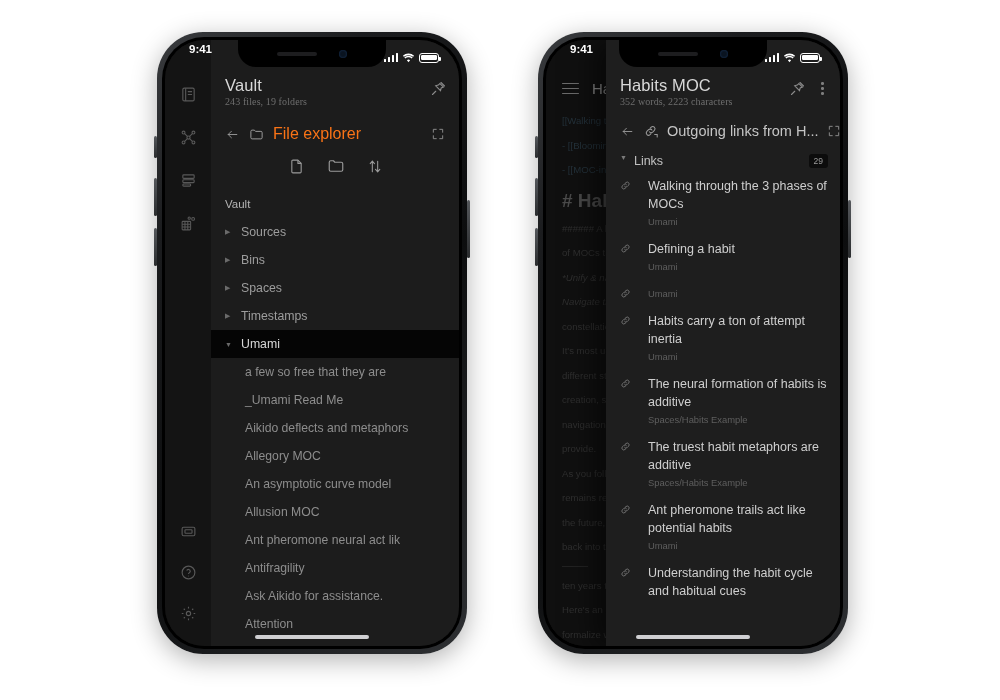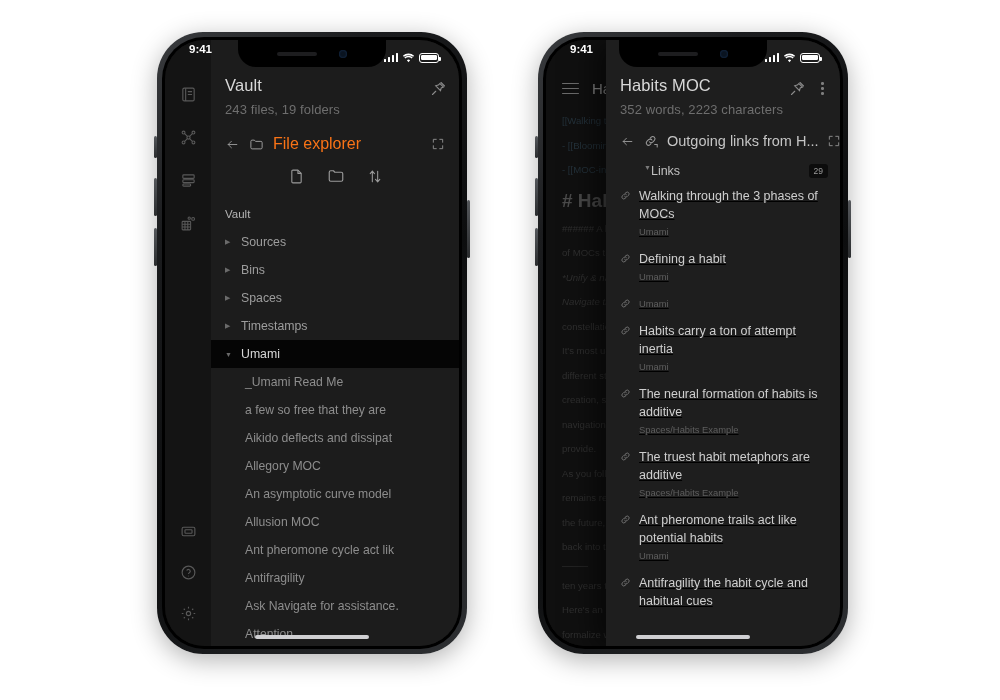--- a/index.html
+++ b/index.html
@@ -102,21 +102,21 @@
     background: #1a1a1a;
     box-shadow: -12px 0 26px rgba(0,0,0,.55);
     display: flex; flex-direction: column;
     z-index: 20;
   }
   .panel.left-panel { left: 46px; background: #1c1c1c; }
   .panel.right-panel { left: 60px; background: #1e1e1e; }
 
   .panel-head { padding: 36px 14px 0 14px; position: relative; }
   .panel-vault-title { color: #d8d8d8; font-size: 16.5px; font-weight: 400; letter-spacing: .1px; }
-  .panel-sub { color: #6e6e6e; font-size: 13px; margin-top: 7px; letter-spacing: .1px; }
+  .panel-sub { color: #6e6e6e; font-size: 10px; margin-top: 1px; letter-spacing: .1px; font-family: Liberation Serif, serif; }
   .head-actions { position: absolute; right: 12px; top: 40px; display: flex; align-items: center; gap: 11px; }
 
   .icon-btn { display: inline-flex; align-items: center; justify-content: center; color: #8a8a8a; }
   .dots-v { display: flex; flex-direction: column; gap: 2.2px; padding: 2px 4px; }
   .dots-v i { width: 2.6px; height: 2.6px; border-radius: 50%; background: #7d7d7d; display: block; }
 
   .crumb-row { display: flex; align-items: center; gap: 9px; padding: 18px 14px 0 14px; }
   .crumb-row .crumb-label { color: #f97316; font-size: 16px; flex: 1; white-space: nowrap; overflow: hidden; }
   .crumb-row .back { color: #9a9a9a; font-size: 15px; line-height: 1; }
 
@@ -141,32 +141,31 @@
   .rail-icon { margin-bottom: 26px; color: #585858; display: flex; align-items: center; justify-content: center; }
   .rail-icon.bottom { margin-bottom: 24px; }
 
   
   .links-head {
     display: flex; align-items: center; gap: 8px;
     padding: 16px 12px 0 14px;
   }
   .links-head .lh-title { color: #c5c5c5; font-size: 14.5px; flex: 1; white-space: nowrap; }
   .sec-row {
-    display: flex; align-items: flex-start; 
+    display: flex; align-items: flex-start; gap: 7px;
     padding: 15px 12px 9px 14px;
-    margin-left: 24px;
   }
   .sec-row .tri { color: #7a7a7a; font-size: 7px; }
   .sec-row .sec-label { color: #c0c0c0; font-size: 12.5px; flex: 1; }
   .badge {
     background: #0c0c0c; color: #9b9b9b; font-size: 8.5px;
     padding: 2px 5px; border-radius: 3px; min-width: 17px; text-align: center;
   }
   .links-list { flex: 1; overflow: hidden; padding: 0 10px 0 14px; }
-  .link-item { display: flex; gap: 8px; margin-bottom: 13px; text-decoration: underline; }
+  .link-item { display: flex; gap: 17px; margin-bottom: 13px; }
   .link-item .li-body { flex: 1; min-width: 0; }
   .li-title { color: #cfcfcf; font-size: 12.5px; line-height: 18px; }
   .li-sub { color: #5e5e5e; font-size: 9.4px; margin-top: 3px; }
   .link-glyph { flex: 0 0 auto; margin-top: 3px; color: #777; }
 
   svg { display: block; }
 </style>
 </head>
 <body>
 
@@ -352,29 +351,29 @@
             </div>
             <div class="folder">
               <span class="tri">▶</span>
               <span>Timestamps</span>
             </div>
             <div class="folder active">
               <span class="tri">▼</span>
               <span>Umami</span>
             </div>
 
+            <div class="file">a few so free that they are </div>
             <div class="file">_Umami Read Me</div>
-            <div class="file">a few so free that they are </div>
-            <div class="file">Aikido deflects and dissipat</div>
+            <div class="file">Aikido deflects and metaphors</div>
             <div class="file">Allegory MOC</div>
             <div class="file">An asymptotic curve model</div>
             <div class="file">Allusion MOC</div>
-            <div class="file">Ant pheromone cycle act lik</div>
+            <div class="file">Ant pheromone neural act lik</div>
             <div class="file">Antifragility</div>
-            <div class="file">Ask Navigate for assistance.</div>
+            <div class="file">Ask Aikido for assistance.</div>
             <div class="file">Attention</div>
           </div>
         </div>
 
         <div class="statusbar">
           <span>9:41</span>
           <span class="status-right">
             <span class="bars">
                 <i></i>
                 <i></i>
@@ -586,21 +585,21 @@
             </div>
 
             <div class="link-item">
               <span class="link-glyph">
                 <svg width="11" height="11" viewBox="0 0 24 24" fill="none" stroke="#7a7a7a" stroke-width="1.9" stroke-linecap="round">
                   <path d="M10 14a4 4 0 0 0 5.7.4l3-3a4 4 0 0 0-5.7-5.7L11.5 7"></path>
                   <path d="M14 10a4 4 0 0 0-5.7-.4l-3 3a4 4 0 0 0 5.7 5.7L12.5 17"></path>
                 </svg>
               </span>
               <span class="li-body">
-                <span class="li-title" style="display:block">Antifragility the habit cycle and habitual cues</span>
+                <span class="li-title" style="display:block">Understanding the habit cycle and habitual cues</span>
               </span>
             </div>
 
           </div>
         </div>
 
         <div class="statusbar">
           <span>9:41</span>
           <span class="status-right">
             <span class="bars">

